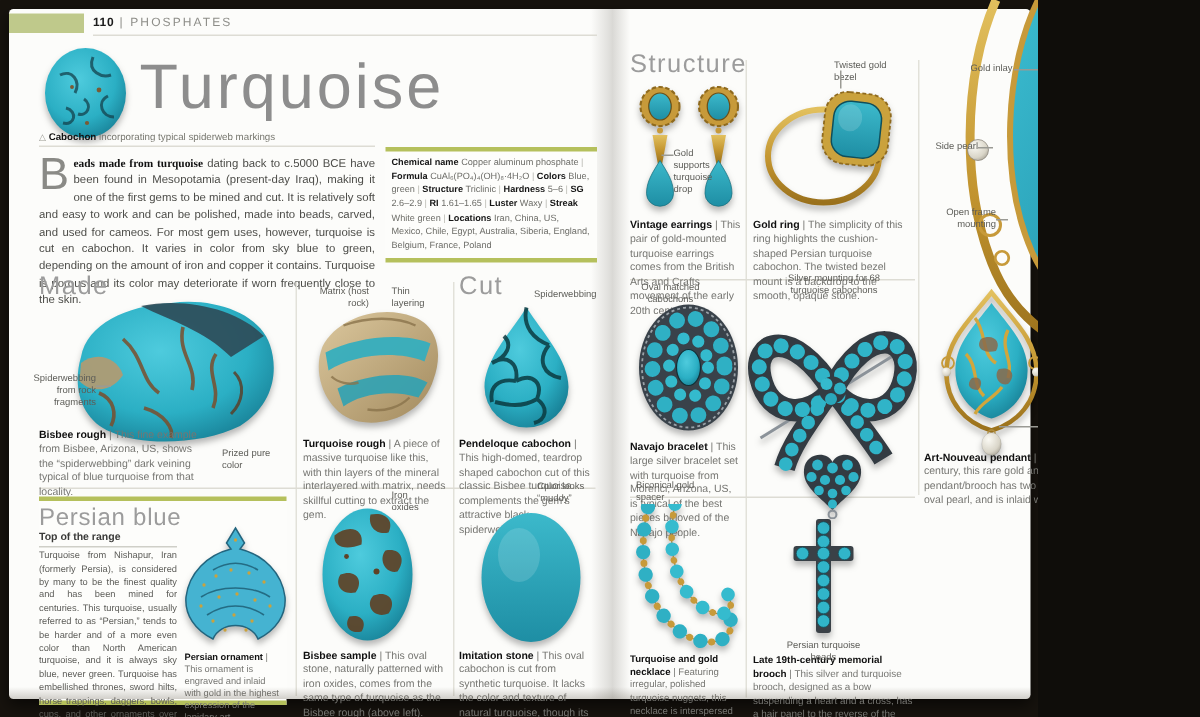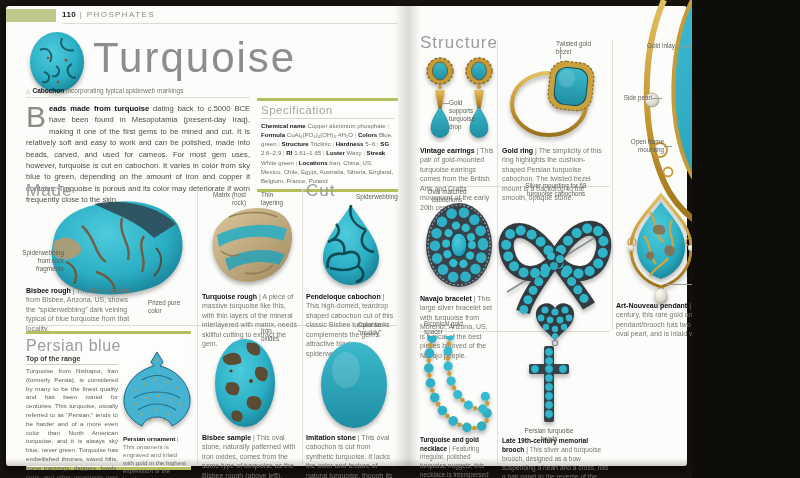--- a/index.html
+++ b/index.html
@@ -24,21 +24,21 @@
   .hdr{position:absolute;left:62px;top:10px;font-size:8px;color:#8d8d88;letter-spacing:1.4px;}
   .hdr b{color:#1c1c1c;letter-spacing:.4px;}
   .big-title{position:absolute;left:93px;top:34px;font-size:42px;color:#8d8d8d;letter-spacing:2px;font-weight:normal;}
   .title-cap{position:absolute;left:26px;top:87px;font-size:6.5px;color:#77776f;}
   .title-cap b{color:#101010;}
   .title-cap .tri{color:#9a9a92;font-size:6px;}
   
   .intro{position:absolute;left:26px;top:103px;width:224px;font-size:7.6px;line-height:1.5;
          color:#4c4c48;text-align:justify;}
   .intro .dc{float:left;font-size:30px;line-height:.82;color:#8a8a86;padding:2px 3px 0 0;}
-  .intro b{color:#111;}
+  .intro b{color:#111;font-family:Liberation Serif, serif;}
   
   .spec{position:absolute;left:257px;top:98px;width:141px;border-top:3px solid #b5c05c;
         border-bottom:3px solid #b5c05c;padding:3px 4px 4px 4px;box-sizing:border-box;background:#fdfdfb;}
   .spec h2{margin:0 0 2px 0;font-size:11.5px;font-weight:normal;color:#a3a3a0;letter-spacing:.5px;
            border-bottom:1px solid #d6d6cf;padding-bottom:2px;}
   .spec .body{font-size:6.1px;line-height:1.5;color:#6d6d68;}
   .spec .body b{color:#151515;}
   .spec .sp{color:#b9b9b2;}
   
   .pbox{position:absolute;left:26px;top:331px;width:165px;height:133px;border-top:3px solid #b5c05c;
@@ -117,21 +117,20 @@
     <b>Cabochon</b>
     <span>incorporating typical spiderweb markings</span>
   </div>
   <div class="hr" style="left:26px;top:97px;width:224px"></div>
 
   <div class="intro">
     <span class="dc">B</span><b>eads made from turquoise</b><span> dating back to c.5000 BCE have been found in Mesopotamia (present-day Iraq), making it one of the first gems to be mined and cut. It is relatively soft and easy to work and can be polished, made into beads, carved, and used for cameos. For most gem uses, however, turquoise is cut en cabochon. It varies in color from sky blue to green, depending on the amount of iron and copper it contains. Turquoise is porous and its color may deteriorate if worn frequently close to the skin.</span>
   </div>
 
   <div class="spec">
-    <h2>Specification</h2>
     <div class="body">
       <span><b>Chemical name</b> <span>Copper aluminum phosphate</span></span><span class="sp"> | </span>
       <span><b>Formula</b> <span>CuAl₆(PO₄)₄(OH)₈·4H₂O</span></span><span class="sp"> | </span>
       <span><b>Colors</b> <span>Blue, green</span></span><span class="sp"> | </span>
       <span><b>Structure</b> <span>Triclinic</span></span><span class="sp"> | </span>
       <span><b>Hardness</b> <span>5–6</span></span><span class="sp"> | </span>
       <span><b>SG</b> <span>2.6–2.9</span></span><span class="sp"> | </span>
       <span><b>RI</b> <span>1.61–1.65</span></span><span class="sp"> | </span>
       <span><b>Luster</b> <span>Waxy</span></span><span class="sp"> | </span>
       <span><b>Streak</b> <span>White green</span></span><span class="sp"> | </span>

